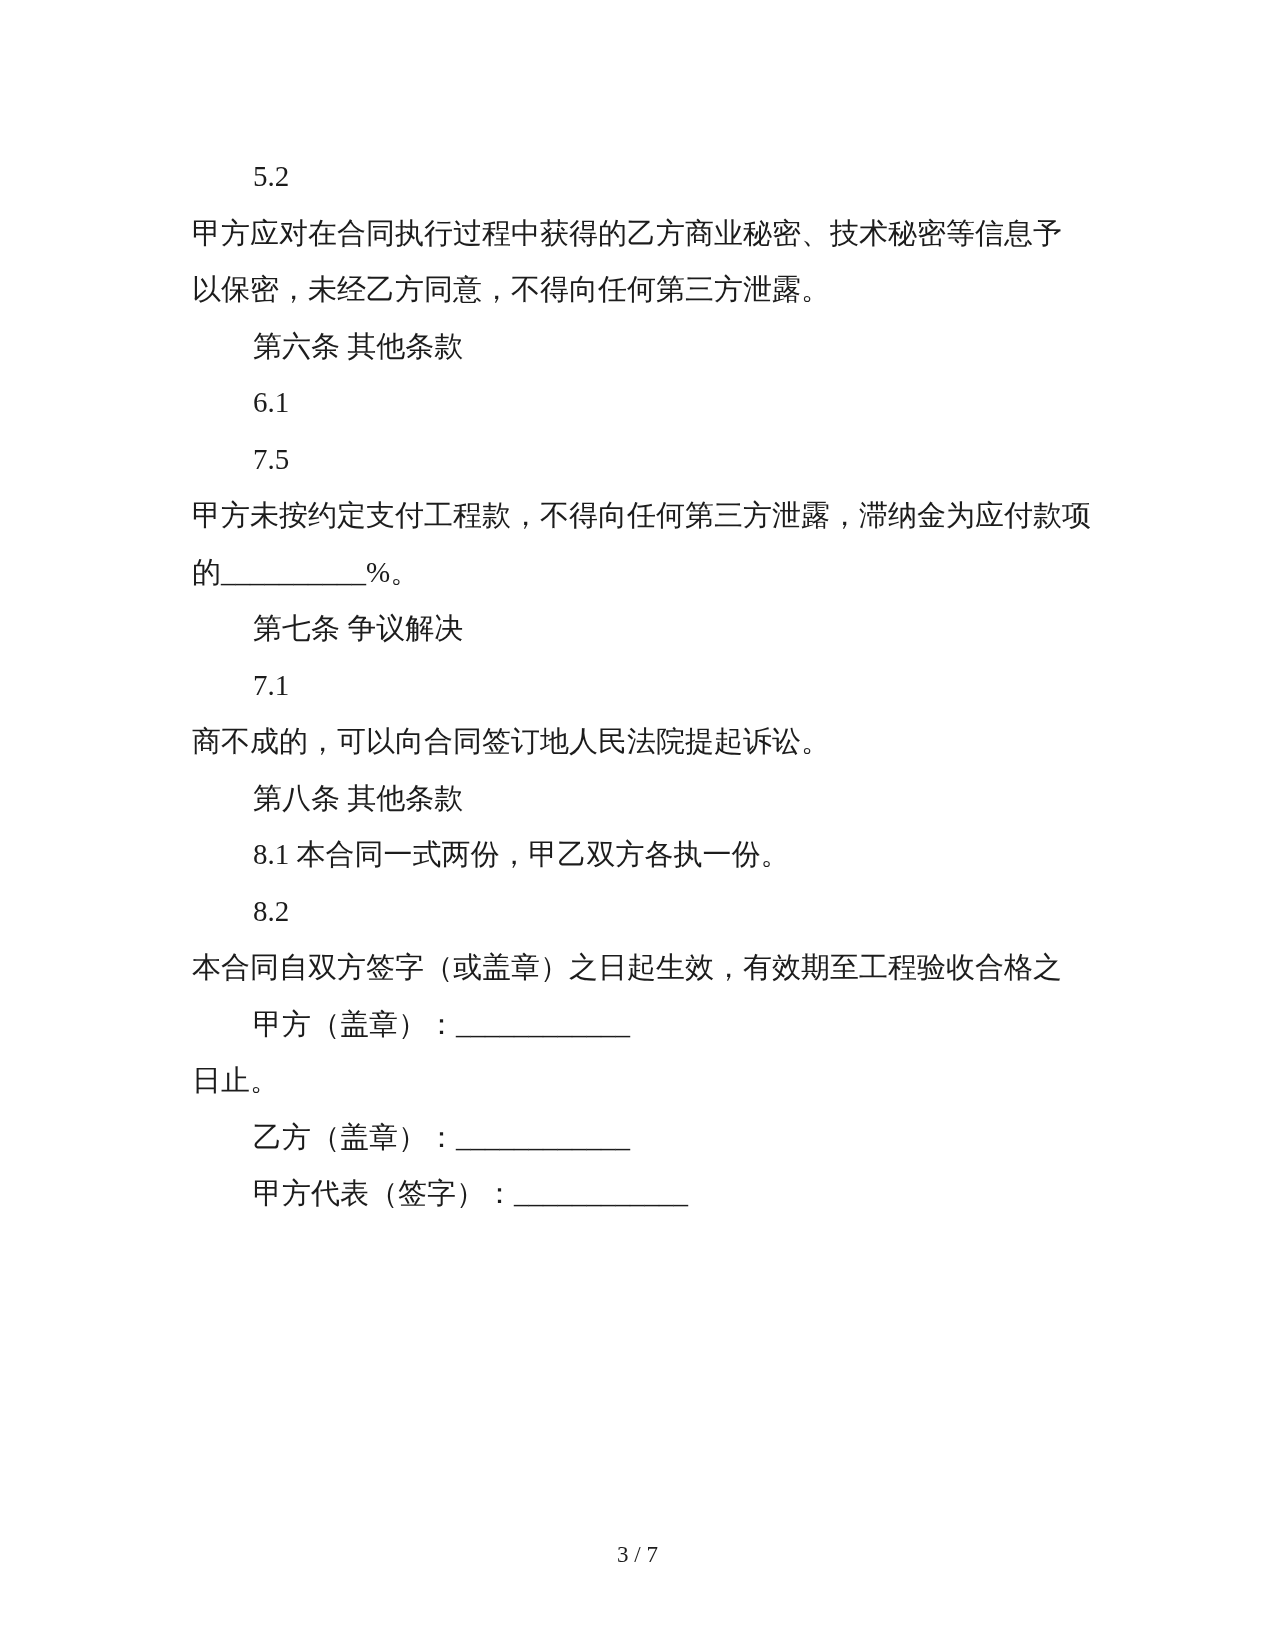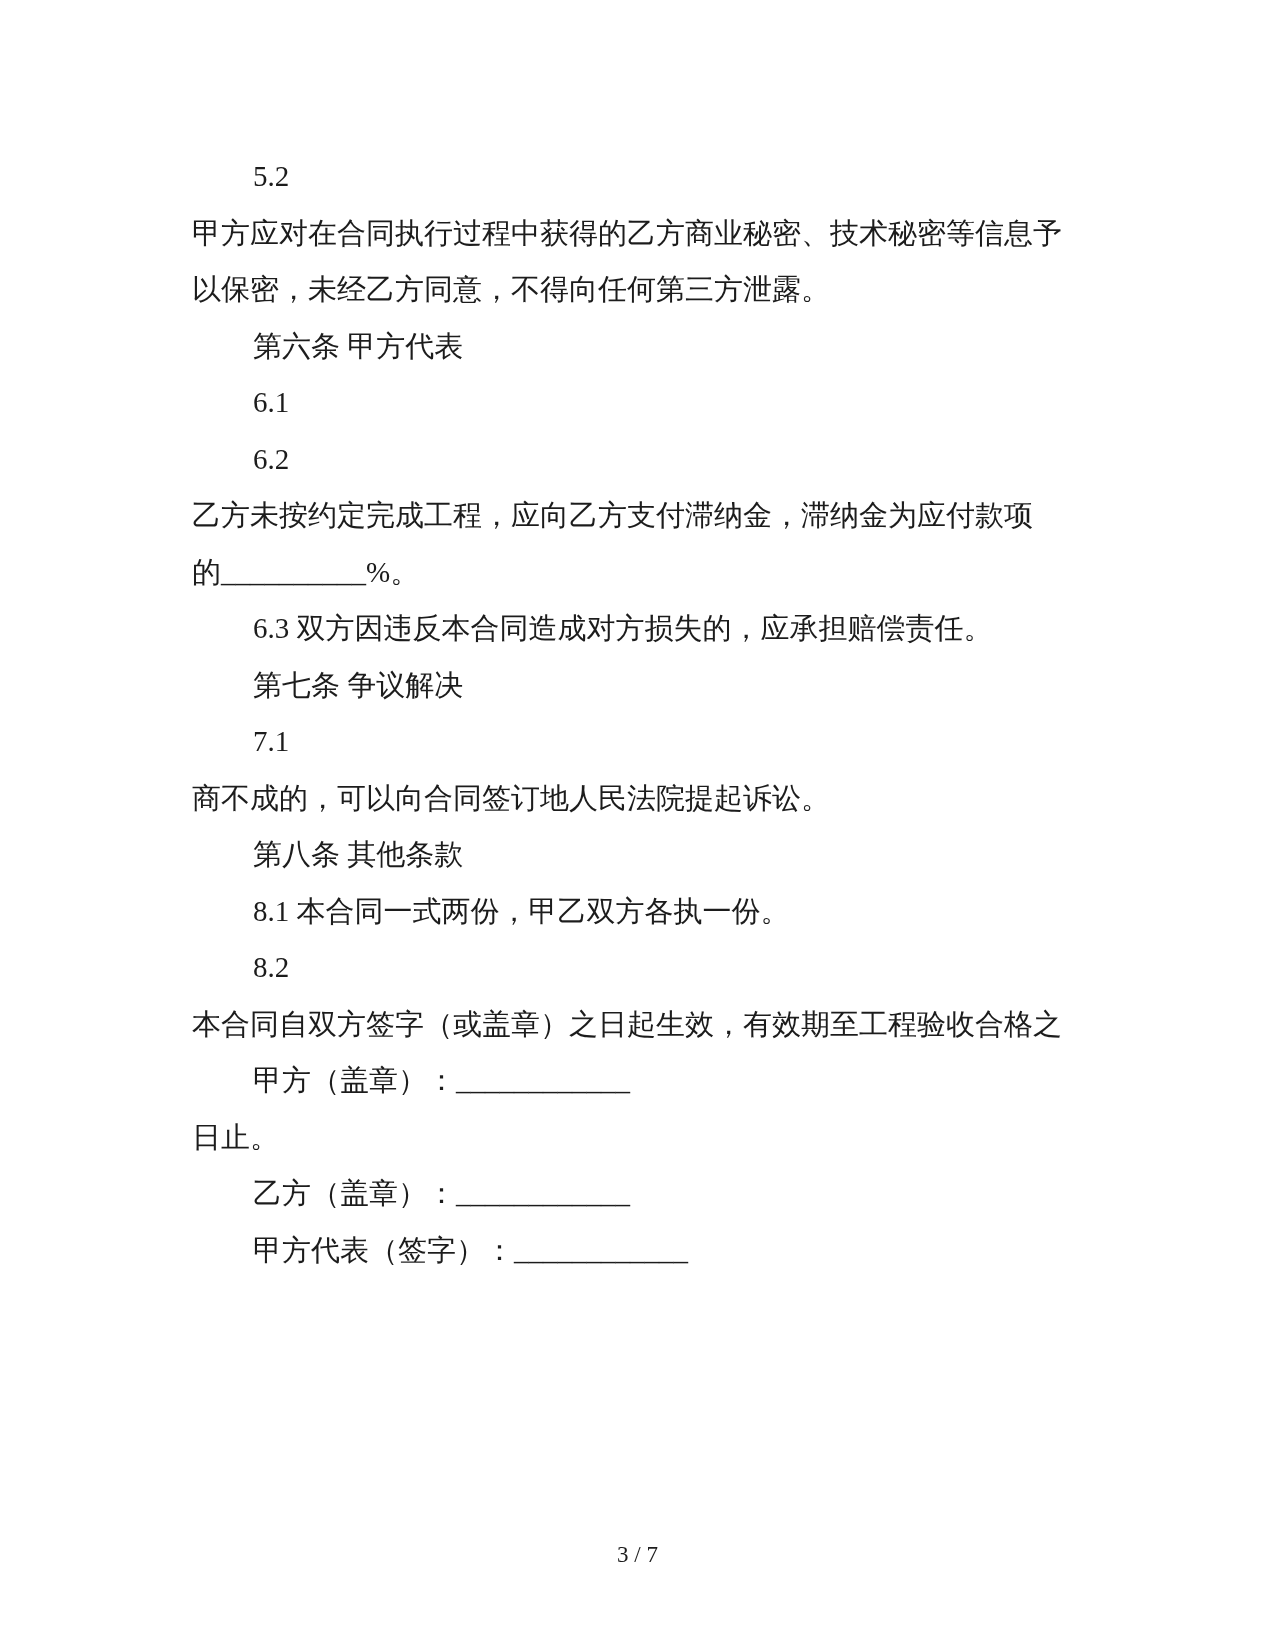--- a/index.html
+++ b/index.html
@@ -44,26 +44,25 @@
   }
 </style>
 </head>
 <body>
 
 <div class="page">
   <div class="content">
     <div class="line indent">5.2</div>
     <div class="line">甲方应对在合同执行过程中获得的乙方商业秘密、技术秘密等信息予</div>
     <div class="line">以保密，未经乙方同意，不得向任何第三方泄露。</div>
-    <div class="line indent">第六条 甲方代表</div>
+    <div class="line indent">第六条 其他条款</div>
     <div class="line indent">6.1</div>
-    <div class="line indent">6.2</div>
-    <div class="line">乙方未按约定完成工程，应向乙方支付滞纳金，滞纳金为应付款项</div>
+    <div class="line indent">7.5</div>
+    <div class="line">甲方未按约定支付工程款，不得向任何第三方泄露，滞纳金为应付款项</div>
     <div class="line">的__________%。</div>
-    <div class="line indent">6.3 双方因违反本合同造成对方损失的，应承担赔偿责任。</div>
     <div class="line indent">第七条 争议解决</div>
     <div class="line indent">7.1</div>
     <div class="line">商不成的，可以向合同签订地人民法院提起诉讼。</div>
     <div class="line indent">第八条 其他条款</div>
     <div class="line indent">8.1 本合同一式两份，甲乙双方各执一份。</div>
     <div class="line indent">8.2</div>
     <div class="line">本合同自双方签字（或盖章）之日起生效，有效期至工程验收合格之</div>
     <div class="line indent">甲方（盖章）：____________</div>
     <div class="line">日止。</div>
     <div class="line indent">乙方（盖章）：____________</div>

